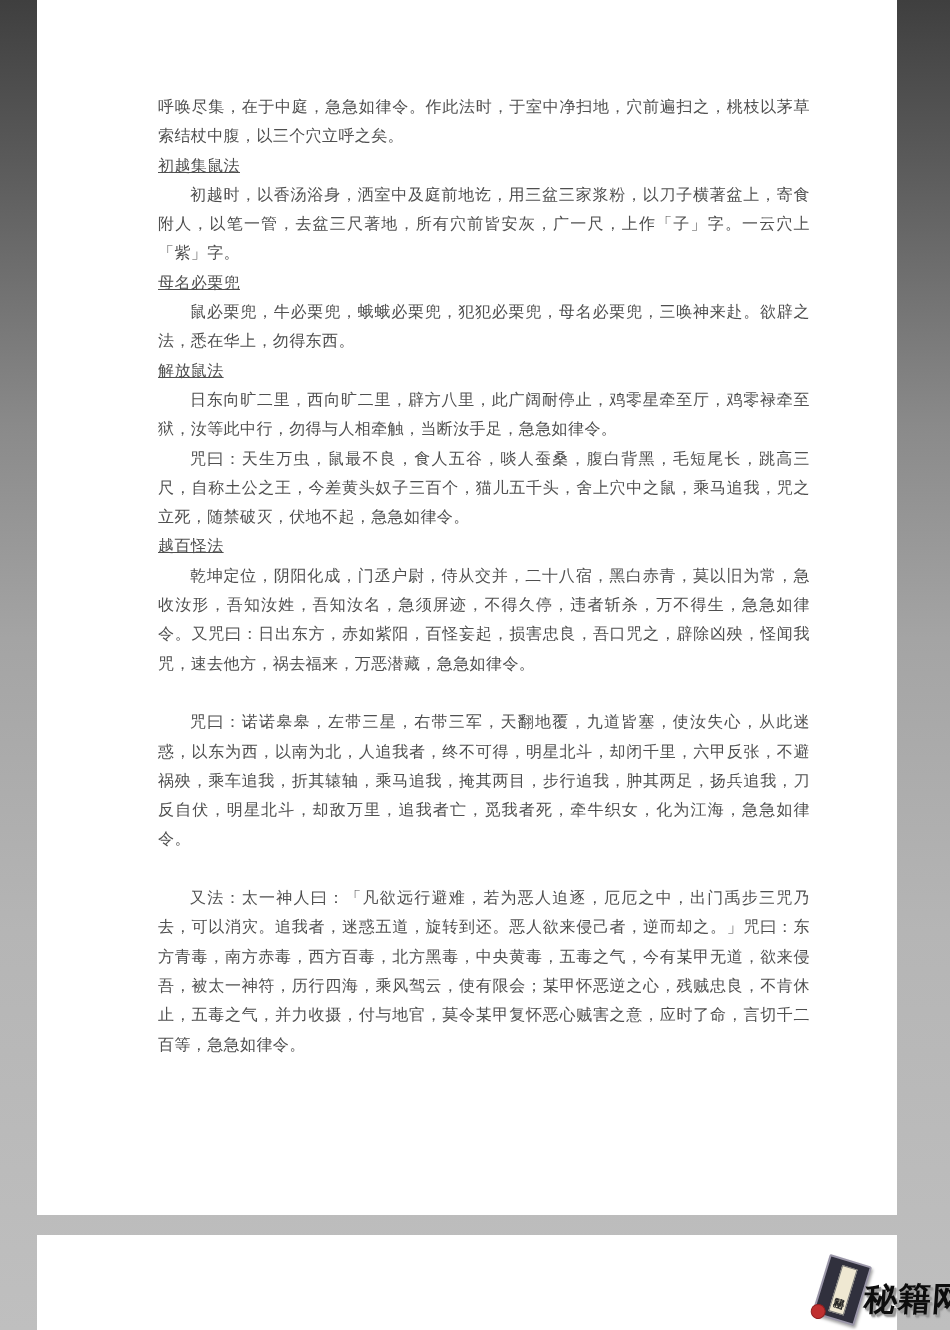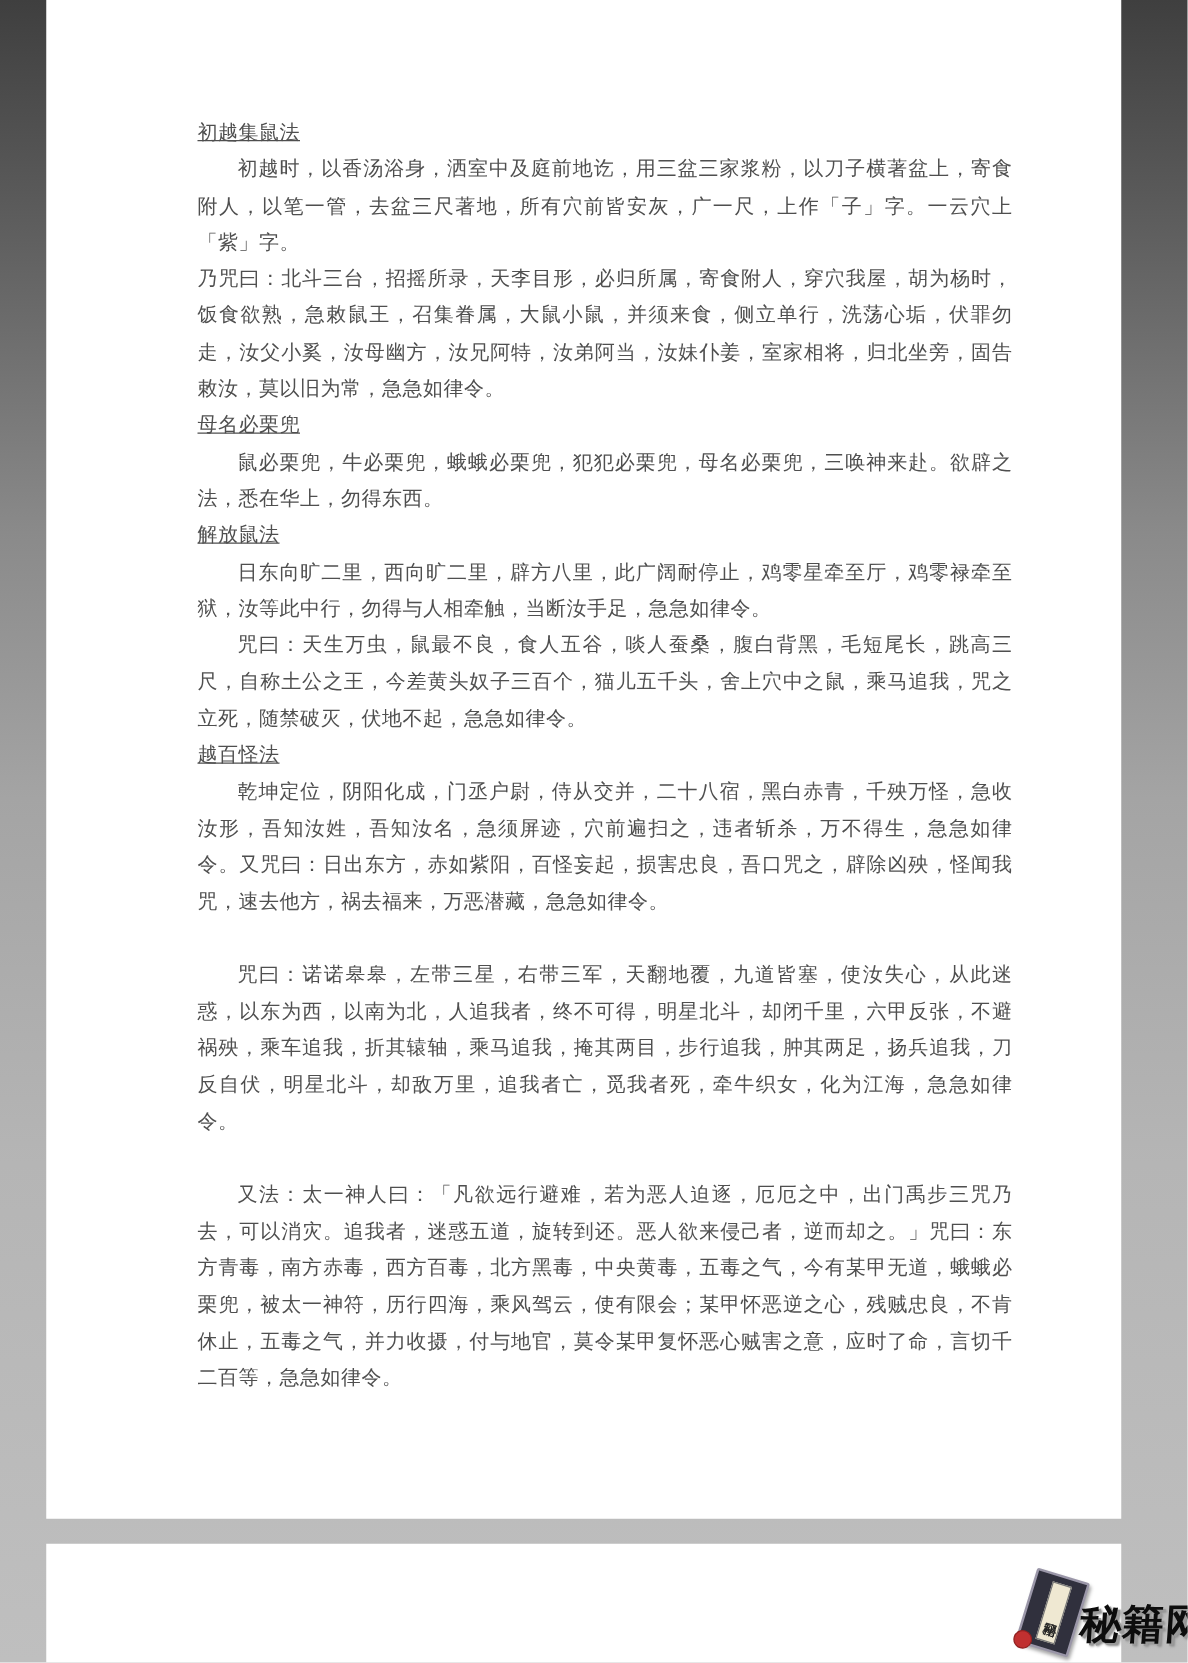--- a/index.html
+++ b/index.html
@@ -81,34 +81,34 @@
     white-space: nowrap;
   }
 </style>
 </head>
 <body>
 
 <div class="paper paper-main"></div>
 <div class="paper paper-next"></div>
 
 <div class="doc-body">
+    <div class="sec body-noindent">呼唤尽集，在于中庭，急急如律令。作此法时，于室中净扫地，穴前遍扫之，桃枝以茅草索结杖中腹，以三个穴立呼之矣。</div>
     <h3 class="sec heading">初越集鼠法</h3>
     <div class="sec body">初越时，以香汤浴身，洒室中及庭前地讫，用三盆三家浆粉，以刀子横著盆上，寄食附人，以笔一管，去盆三尺著地，所有穴前皆安灰，广一尺，上作「子」字。一云穴上「紫」字。</div>
-    <div class="sec body-noindent">乃咒曰：北斗三台，招摇所录，天李目形，必归所属，寄食附人，穿穴我屋，胡为杨时，饭食欲熟，急敕鼠王，召集眷属，大鼠小鼠，并须来食，侧立单行，洗荡心垢，伏罪勿走，汝父小奚，汝母幽方，汝兄阿特，汝弟阿当，汝妹仆姜，室家相将，归北坐旁，固告敕汝，莫以旧为常，急急如律令。</div>
     <h3 class="sec heading">母名必栗兜</h3>
     <div class="sec body">鼠必栗兜，牛必栗兜，蛾蛾必栗兜，犯犯必栗兜，母名必栗兜，三唤神来赴。欲辟之法，悉在华上，勿得东西。</div>
     <h3 class="sec heading">解放鼠法</h3>
     <div class="sec body">日东向旷二里，西向旷二里，辟方八里，此广阔耐停止，鸡零星牵至厅，鸡零禄牵至狱，汝等此中行，勿得与人相牵触，当断汝手足，急急如律令。</div>
     <div class="sec body">咒曰：天生万虫，鼠最不良，食人五谷，啖人蚕桑，腹白背黑，毛短尾长，跳高三尺，自称土公之王，今差黄头奴子三百个，猫儿五千头，舍上穴中之鼠，乘马追我，咒之立死，随禁破灭，伏地不起，急急如律令。</div>
     <h3 class="sec heading">越百怪法</h3>
-    <div class="sec body">乾坤定位，阴阳化成，门丞户尉，侍从交并，二十八宿，黑白赤青，千殃万怪，急收汝形，吾知汝姓，吾知汝名，急须屏迹，穴前遍扫之，违者斩杀，万不得生，急急如律令。又咒曰：日出东方，赤如紫阳，百怪妄起，损害忠良，吾口咒之，辟除凶殃，怪闻我咒，速去他方，祸去福来，万恶潜藏，急急如律令。</div>
+    <div class="sec body">乾坤定位，阴阳化成，门丞户尉，侍从交并，二十八宿，黑白赤青，莫以旧为常，急收汝形，吾知汝姓，吾知汝名，急须屏迹，不得久停，违者斩杀，万不得生，急急如律令。又咒曰：日出东方，赤如紫阳，百怪妄起，损害忠良，吾口咒之，辟除凶殃，怪闻我咒，速去他方，祸去福来，万恶潜藏，急急如律令。</div>
     <div class="sec spacer"></div>
     <div class="sec body">咒曰：诺诺皋皋，左带三星，右带三军，天翻地覆，九道皆塞，使汝失心，从此迷惑，以东为西，以南为北，人追我者，终不可得，明星北斗，却闭千里，六甲反张，不避祸殃，乘车追我，折其辕轴，乘马追我，掩其两目，步行追我，肿其两足，扬兵追我，刀反自伏，明星北斗，却敌万里，追我者亡，觅我者死，牵牛织女，化为江海，急急如律令。</div>
     <div class="sec spacer"></div>
-    <div class="sec body">又法：太一神人曰：「凡欲远行避难，若为恶人迫逐，厄厄之中，出门禹步三咒乃去，可以消灾。追我者，迷惑五道，旋转到还。恶人欲来侵己者，逆而却之。」咒曰：东方青毒，南方赤毒，西方百毒，北方黑毒，中央黄毒，五毒之气，今有某甲无道，蛾蛾必栗兜，被太一神符，历行四海，乘风驾云，使有限会；某甲怀恶逆之心，残贼忠良，不肯休止，五毒之气，并力收摄，付与地官，莫令某甲复怀恶心贼害之意，应时了命，言切千二百等，急急如律令。</div>
+    <div class="sec body">又法：太一神人曰：「凡欲远行避难，若为恶人迫逐，厄厄之中，出门禹步三咒乃去，可以消灾。追我者，迷惑五道，旋转到还。恶人欲来侵己者，逆而却之。」咒曰：东方青毒，南方赤毒，西方百毒，北方黑毒，中央黄毒，五毒之气，今有某甲无道，欲来侵吾，被太一神符，历行四海，乘风驾云，使有限会；某甲怀恶逆之心，残贼忠良，不肯休止，五毒之气，并力收摄，付与地官，莫令某甲复怀恶心贼害之意，应时了命，言切千二百等，急急如律令。</div>
   </div>
 
 <div class="logo">
   <div class="logo-book">
     <div class="logo-book-label">秘籍网</div>
     <div class="logo-book-seal"></div>
   </div>
   <div class="logo-text">秘籍网</div>
 </div>
 

